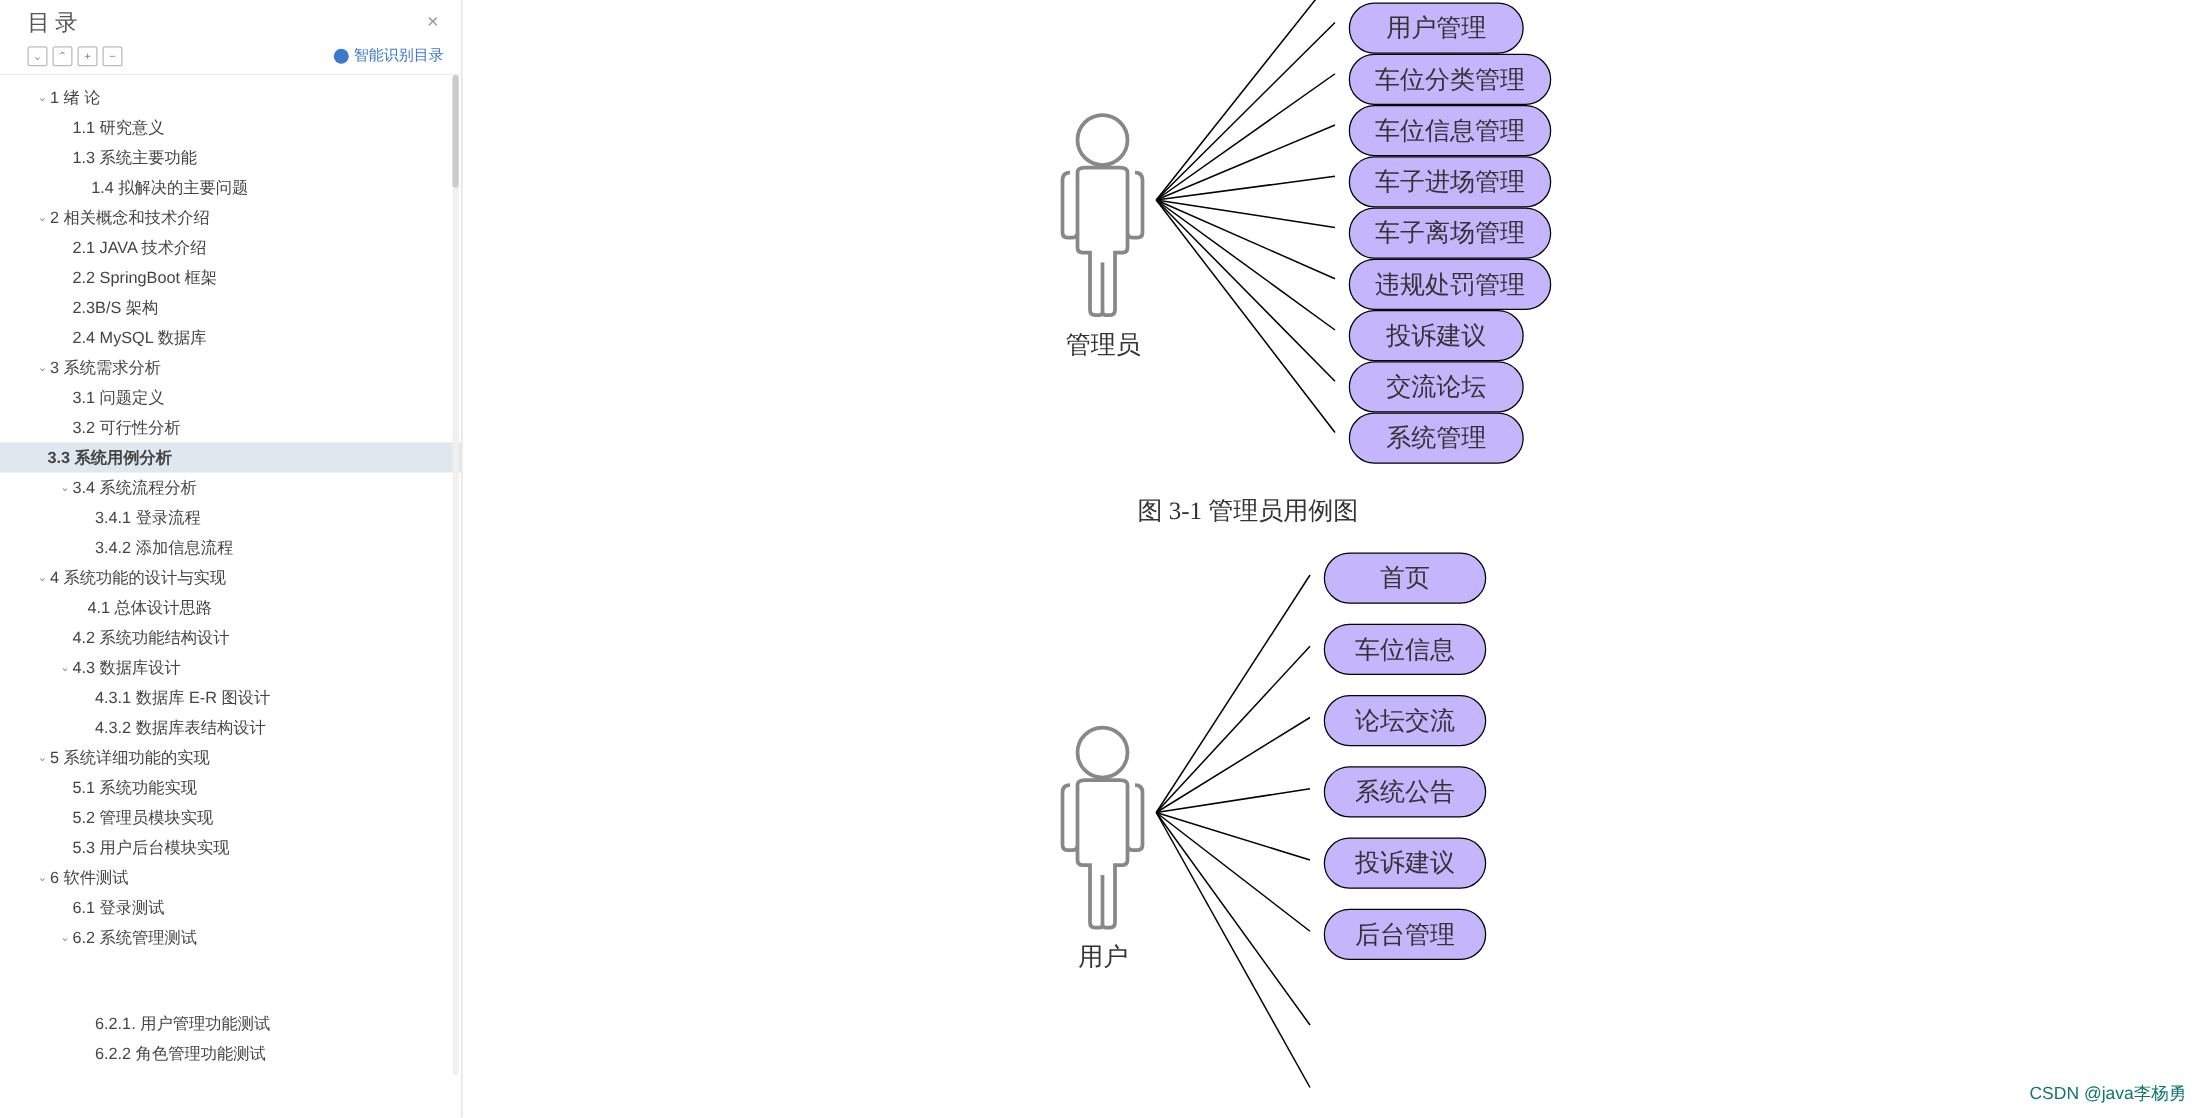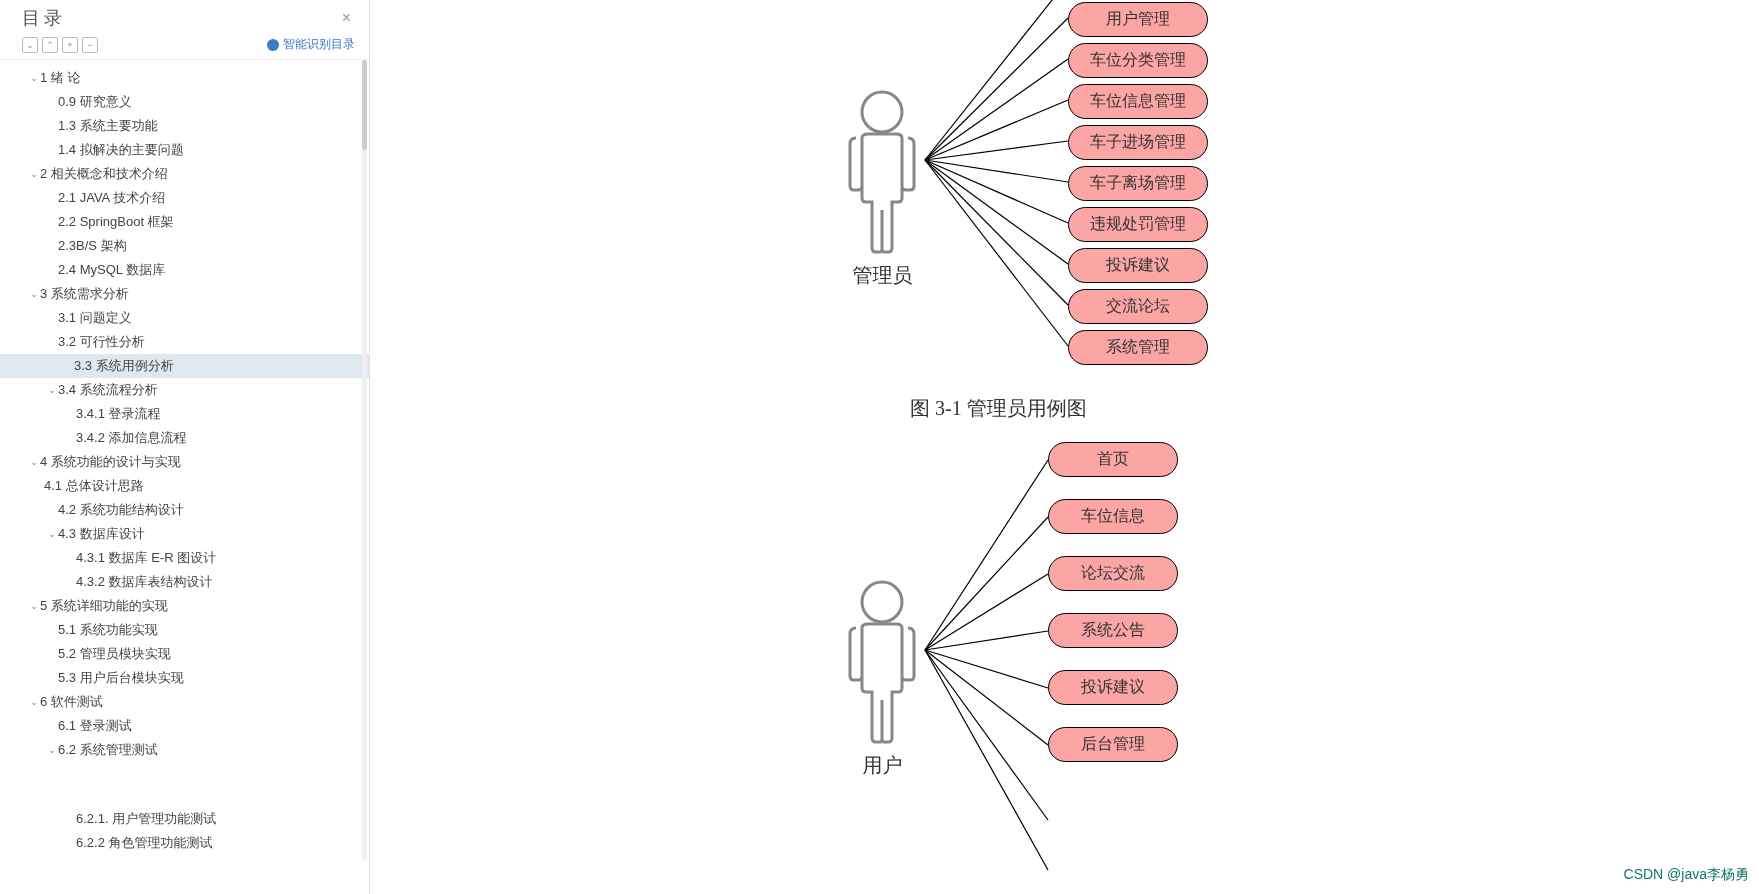--- a/index.html
+++ b/index.html
@@ -16,21 +16,21 @@
 .tree { padding:6px 0 10px 0; overflow-y:auto; height:830px; }
 .tree-row { display:flex; align-items:center; padding:3px 8px 3px 0; cursor:pointer; color:#444; }
 .tree-row.selected { background:#dfe7ef; }
 .caret { width:12px; text-align:center; font-size:9px; color:#888; }
 .caret-none { width:12px; }
 .tree-label { white-space:nowrap; }
 .content { position:absolute; left:430px; top:0; right:0; height:894px; }
 .diagram { position:relative; width:1100px; height:894px; }
 .actor { position:absolute; text-align:center; }
 .actor-label { margin-top:4px; font-size:20px; font-family:"SimSun",serif; }
-.bubble { position:absolute; border:1.5px solid #000; border-radius:22px; padding:6px 20px; font-size:16px; font-family:"SimSun",serif; background:#fca5a5; text-align:center; white-space:nowrap; }
+.bubble { position:absolute; border:1.5px solid #000; border-radius:22px; padding:6px 20px; font-size:20px; font-family:"SimSun",serif; background:#c4b5fd; text-align:center; white-space:nowrap;margin-left:11px; }
 .caption { position:absolute; font-size:20px; font-family:"SimSun",serif; }
 svg.lines { position:absolute; left:0; top:0; }
 .watermark { position:absolute; right:10px; bottom:10px; color:#0f766e; font-size:14px; }
 .scroll-track { position:absolute; right:2px; top:60px; width:5px; height:800px; background:#f0f0f0; border-radius:3px; }
 .scroll-thumb { position:absolute; right:2px; top:60px; width:5px; height:90px; background:#ccc; border-radius:3px; }
 </style>
 </head>
 <body>
 
 <div class="sidebar">
@@ -50,27 +50,27 @@
       <span>智能识别目录</span>
     </div>
   </div>
   <div class="tree" id="tree">
       <div class="tree-row" style="padding-left: 28px;">
         <span class="caret">⌄</span>
         <span class="tree-label">1 绪  论</span>
       </div>
       <div class="tree-row" style="padding-left: 46px;">
         <span class="caret-none"></span>
-        <span class="tree-label">0.9 研究意义</span>
+        <span class="tree-label">1.1 研究意义</span>
       </div>
       <div class="tree-row" style="padding-left: 46px;">
         <span class="caret-none"></span>
         <span class="tree-label">1.3 系统主要功能</span>
       </div>
-      <div class="tree-row" style="padding-left: 46px;">
+      <div class="tree-row" style="padding-left: 61px;">
         <span class="caret-none"></span>
         <span class="tree-label">1.4 拟解决的主要问题</span>
       </div>
       <div class="tree-row" style="padding-left: 28px;">
         <span class="caret">⌄</span>
         <span class="tree-label">2 相关概念和技术介绍</span>
       </div>
       <div class="tree-row" style="padding-left: 46px;">
         <span class="caret-none"></span>
         <span class="tree-label">2.1 JAVA 技术介绍</span>
@@ -92,41 +92,41 @@
         <span class="tree-label">3 系统需求分析</span>
       </div>
       <div class="tree-row" style="padding-left: 46px;">
         <span class="caret-none"></span>
         <span class="tree-label">3.1 问题定义</span>
       </div>
       <div class="tree-row" style="padding-left: 46px;">
         <span class="caret-none"></span>
         <span class="tree-label">3.2 可行性分析</span>
       </div>
-      <div class="tree-row selected" style="padding-left: 62px;">
+      <div class="tree-row selected" style="padding-left: 26px; font-weight: bold;">
         <span class="caret-none"></span>
         <span class="tree-label">3.3 系统用例分析</span>
       </div>
       <div class="tree-row" style="padding-left: 46px;">
         <span class="caret">⌄</span>
         <span class="tree-label">3.4 系统流程分析</span>
       </div>
       <div class="tree-row" style="padding-left: 64px;">
         <span class="caret-none"></span>
         <span class="tree-label">3.4.1 登录流程</span>
       </div>
       <div class="tree-row" style="padding-left: 64px;">
         <span class="caret-none"></span>
         <span class="tree-label">3.4.2 添加信息流程</span>
       </div>
       <div class="tree-row" style="padding-left: 28px;">
         <span class="caret">⌄</span>
         <span class="tree-label">4 系统功能的设计与实现</span>
       </div>
-      <div class="tree-row" style="padding-left: 32px;">
+      <div class="tree-row" style="padding-left: 58px;">
         <span class="caret-none"></span>
         <span class="tree-label">4.1 总体设计思路</span>
       </div>
       <div class="tree-row" style="padding-left: 46px;">
         <span class="caret-none"></span>
         <span class="tree-label">4.2 系统功能结构设计</span>
       </div>
       <div class="tree-row" style="padding-left: 46px;">
         <span class="caret">⌄</span>
         <span class="tree-label">4.3 数据库设计</span>

